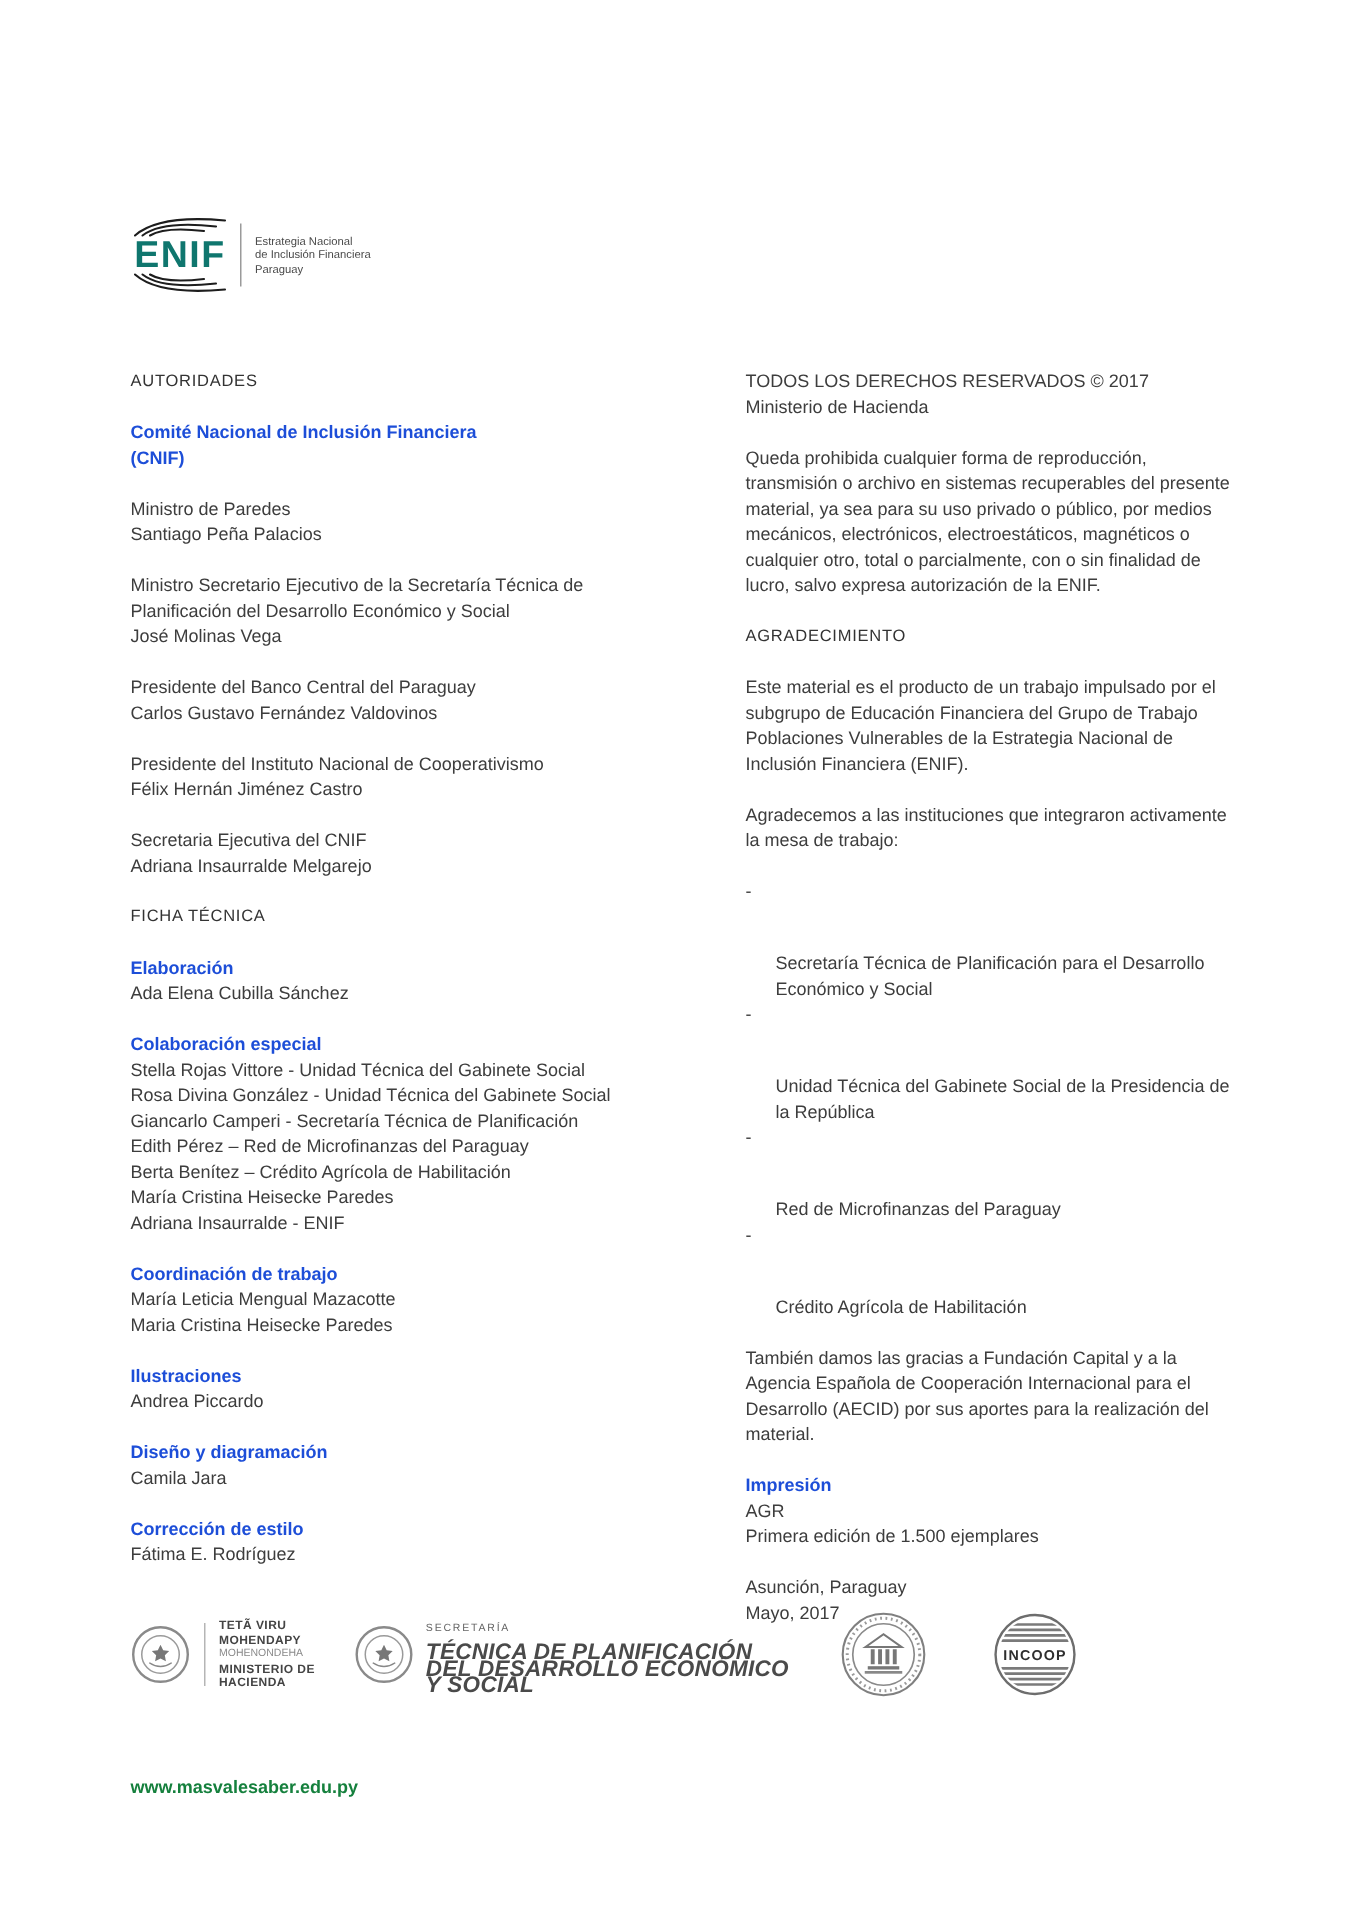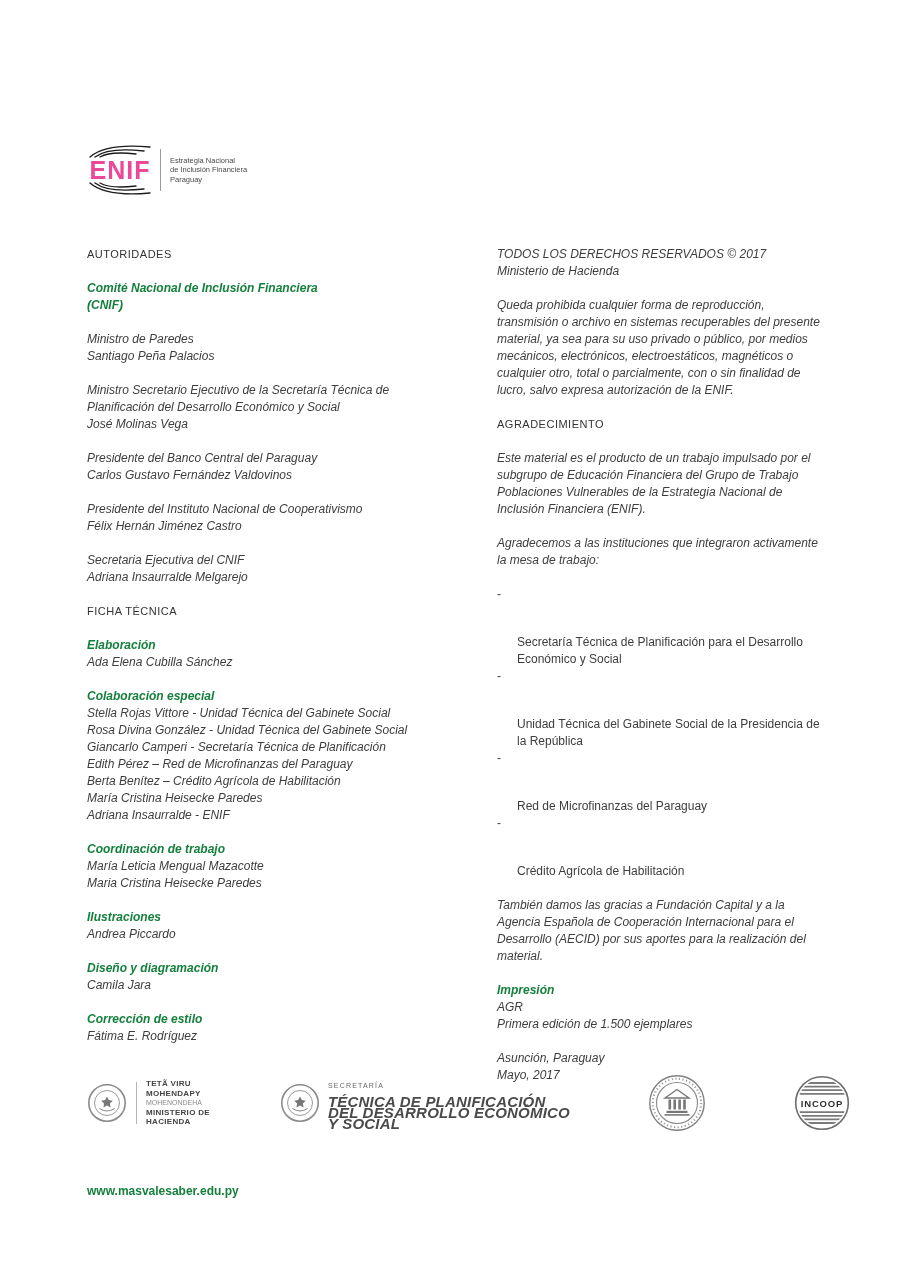--- a/index.html
+++ b/index.html
@@ -4,44 +4,44 @@
 <style>
   * { margin:0; padding:0; box-sizing:border-box; }
   html,body { background:#ffffff; }
   body { font-family:"Liberation Sans","DejaVu Sans",sans-serif; }
   .page { position:relative; width:906px; height:1280px; margin:0 auto; background:#fff;
           color:#3d3d3d; font-size:12px; line-height:17px; overflow:hidden; }
 
   
   .brand { position:absolute; left:87px; top:142px; display:flex; align-items:center; }
   .brand-mark { display:flex; flex-direction:column; align-items:center; width:66px; }
-  .brand-acronym { font-size:25px; line-height:24px; font-weight:700; letter-spacing:1px; color:#ec4899; }
+  .brand-acronym { font-size:25px; line-height:24px; font-weight:700; letter-spacing:1px; color:#0f766e; }
   .arcs { display:block; }
   .brand-divider { width:1px; height:42px; background:#9a9a9a; margin:0 9px 0 7px; }
   .brand-tagline { font-size:7.5px; line-height:9.5px; color:#4a4a4a; white-space:pre-line; }
 
   
   .col { position:absolute; top:246px; }
   .col-left  { left:87px;  width:372px; }
   .col-right { left:497px; width:326px; }
 
   .sec-header { font-size:11px; line-height:17px; font-weight:400; letter-spacing:.5px;
                 color:#333; margin-bottom:17px; }
   .gap-top { }
-  .block { margin-bottom:17px;font-style:italic; }
-  .b { font-weight:700; color:#15803d; }
+  .block { margin-bottom:17px; }
+  .b { font-weight:700; color:#1d4ed8; }
   .ml { white-space:pre-line; }
 
   .inst-list { list-style:none; margin-bottom:17px; }
   .inst-list li { display:flex; }
   .dash { width:20px; flex:none; }
   .li-text { flex:1;margin-top:48px; }
 
   
-  .logos { position:absolute; left:87px; top:1074px; display:flex; align-items:center;gap:44px; }
+  .logos { position:absolute; left:87px; top:1074px; display:flex; align-items:center; }
   .logo { display:flex; align-items:center; }
   .logo-hacienda { margin-right:26px; }
   .hac-divider { width:1px; height:42px; background:#b5b5b5; margin:0 9px; }
   .hac-text { font-size:8px; line-height:9.5px; color:#555; }
   .hac-text .hb { font-weight:700; color:#444; letter-spacing:.3px; }
   .hac-text .hl { color:#8a8a8a; font-size:7px; }
   .logo-stp { margin-right:34px; }
   .stp-text { margin-left:8px; }
   .stp-small { font-size:7px; letter-spacing:1.2px; color:#666; margin-bottom:2px; }
   .stp-big { font-size:15px; line-height:11px; font-weight:700; color:#4a4a4a;

